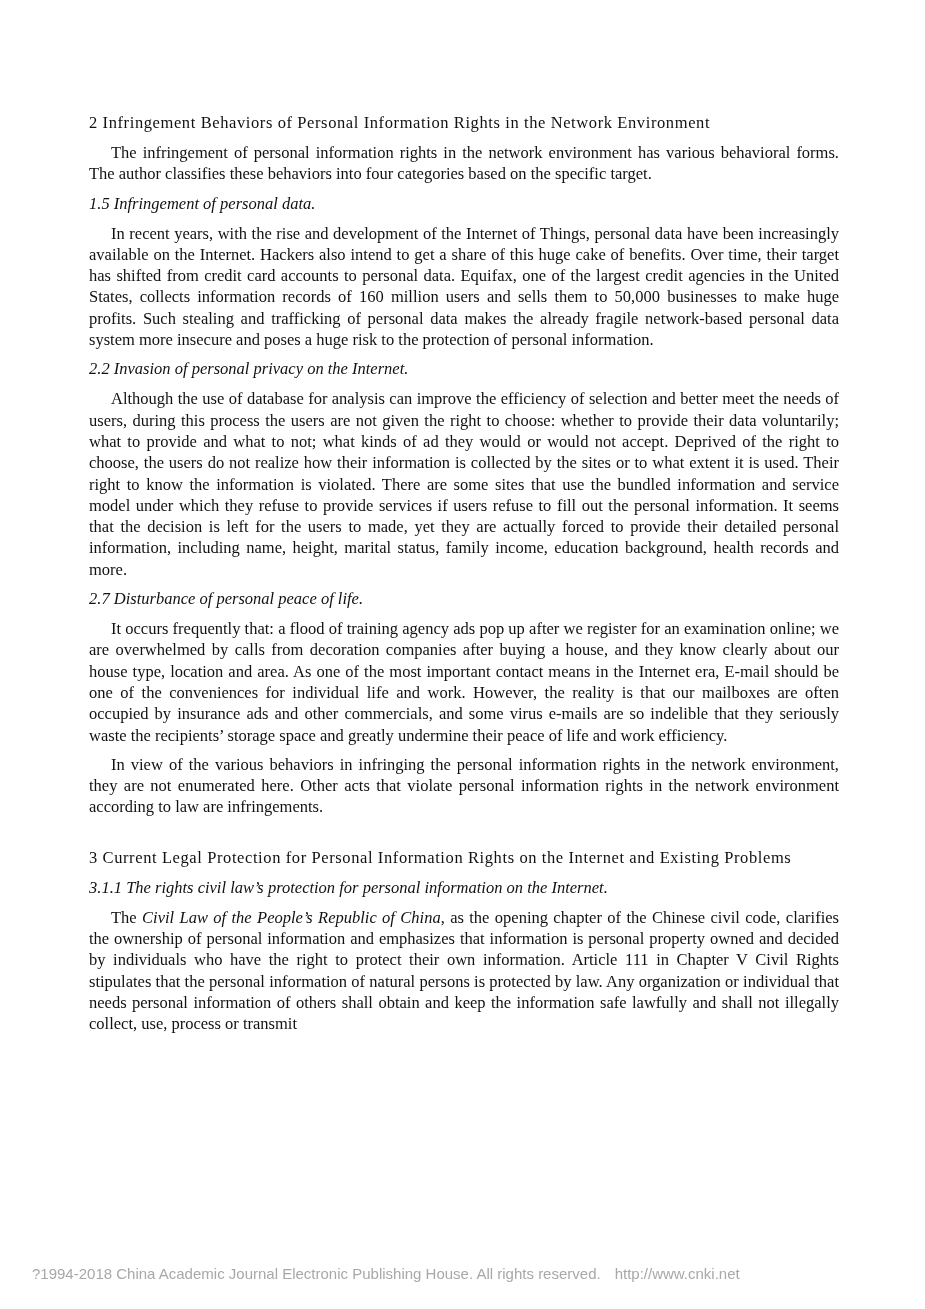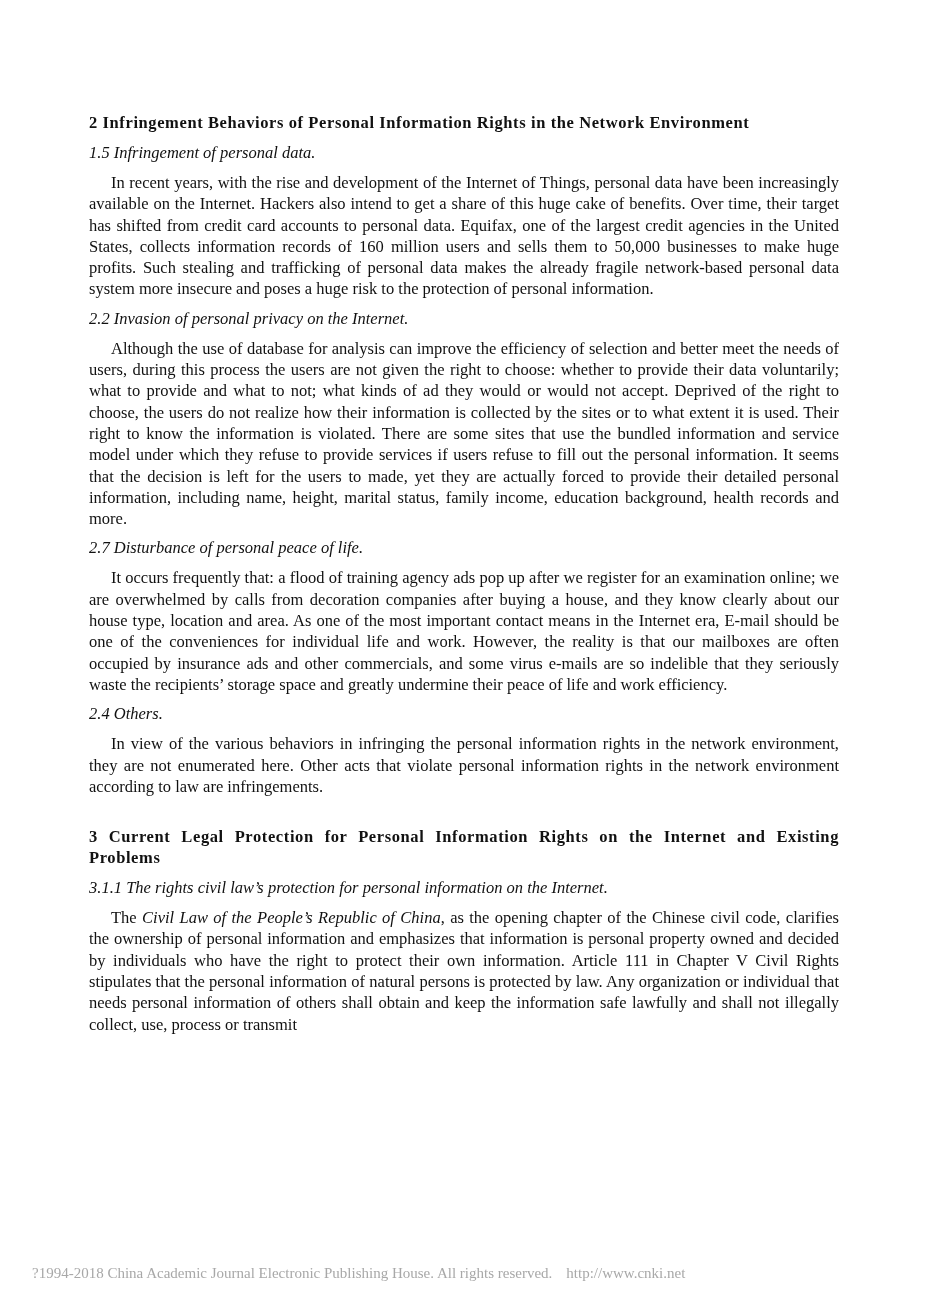--- a/index.html
+++ b/index.html
@@ -1,43 +1,43 @@
 <!DOCTYPE html>
 <html><head>
 <meta charset="utf-8">
 <style>
   html, body { margin: 0; padding: 0; background: #ffffff; }
   body { width: 925px; height: 1309px; position: relative; overflow: hidden;
          font-family: "Liberation Serif", "DejaVu Serif", serif; color: #111; }
   .page { position: absolute; left: 89px; top: 112px; width: 750px; }
-  .h1 { font-size: 16.5px; letter-spacing: 0.6px; line-height: 21px; margin: 0 0 9px 0; text-align: justify; font-weight: bold; }
+  .h1 { font-size: 16.5px; letter-spacing: 0.6px; line-height: 21px; margin: 0 0 9px 0; text-align: justify; }
   .h2 { font-size: 16.5px; font-style: italic; line-height: 21px; margin: 0 0 9px 0; }
   .p { font-size: 16.5px; line-height: 21.3px; text-align: justify; text-indent: 22px; margin: 0 0 8px 0; }
   .gap { height: 21px; }
   .footer { position: absolute; left: 32px; top: 1265px; font-size: 15px; color: #a8a8a8;
-            font-family: Liberation Serif, serif; white-space: nowrap; }
+            font-family: Liberation Sans, sans-serif; white-space: nowrap; }
   .footer .url { margin-left: 14px; }
   em { font-style: italic; }
 </style>
 </head>
 <body>
 
 <div class="page">
   <div class="h1">2 Infringement Behaviors of Personal Information Rights in the Network Environment</div>
+  <p class="p">The infringement of personal information rights in the network environment has various behavioral forms. The author classifies these behaviors into four categories based on the specific target.</p>
 
   <div class="h2">1.5 Infringement of personal data.</div>
   <p class="p">In recent years, with the rise and development of the Internet of Things, personal data have been increasingly available on the Internet. Hackers also intend to get a share of this huge cake of benefits. Over time, their target has shifted from credit card accounts to personal data. Equifax, one of the largest credit agencies in the United States, collects information records of 160 million users and sells them to 50,000 businesses to make huge profits. Such stealing and trafficking of personal data makes the already fragile network-based personal data system more insecure and poses a huge risk to the protection of personal information.</p>
 
   <div class="h2">2.2 Invasion of personal privacy on the Internet.</div>
   <p class="p">Although the use of database for analysis can improve the efficiency of selection and better meet the needs of users, during this process the users are not given the right to choose: whether to provide their data voluntarily; what to provide and what to not; what kinds of ad they would or would not accept. Deprived of the right to choose, the users do not realize how their information is collected by the sites or to what extent it is used. Their right to know the information is violated. There are some sites that use the bundled information and service model under which they refuse to provide services if users refuse to fill out the personal information. It seems that the decision is left for the users to made, yet they are actually forced to provide their detailed personal information, including name, height, marital status, family income, education background, health records and more.</p>
 
   <div class="h2">2.7 Disturbance of personal peace of life.</div>
   <p class="p">It occurs frequently that: a flood of training agency ads pop up after we register for an examination online; we are overwhelmed by calls from decoration companies after buying a house, and they know clearly about our house type, location and area. As one of the most important contact means in the Internet era, E-mail should be one of the conveniences for individual life and work. However, the reality is that our mailboxes are often occupied by insurance ads and other commercials, and some virus e-mails are so indelible that they seriously waste the recipients’ storage space and greatly undermine their peace of life and work efficiency.</p>
 
-  <div class="h2">2.4 Others.</div>
   <p class="p">In view of the various behaviors in infringing the personal information rights in the network environment, they are not enumerated here. Other acts that violate personal information rights in the network environment according to law are infringements.</p>
 
   <div class="gap"></div>
 
   <div class="h1">3 Current Legal Protection for Personal Information Rights on the Internet and Existing Problems</div>
   <div class="h2">3.1.1 The rights civil law’s protection for personal information on the Internet.</div>
   <p class="p"><span>The </span><em>Civil Law of the People’s Republic of China</em><span>, as the opening chapter of the Chinese civil code, clarifies the ownership of personal information and emphasizes that information is personal property owned and decided by individuals who have the right to protect their own information. Article 111 in Chapter V Civil Rights stipulates that the personal information of natural persons is protected by law. Any organization or individual that needs personal information of others shall obtain and keep the information safe lawfully and shall not illegally collect, use, process or transmit</span></p>
 </div>
 
 <div class="footer">

